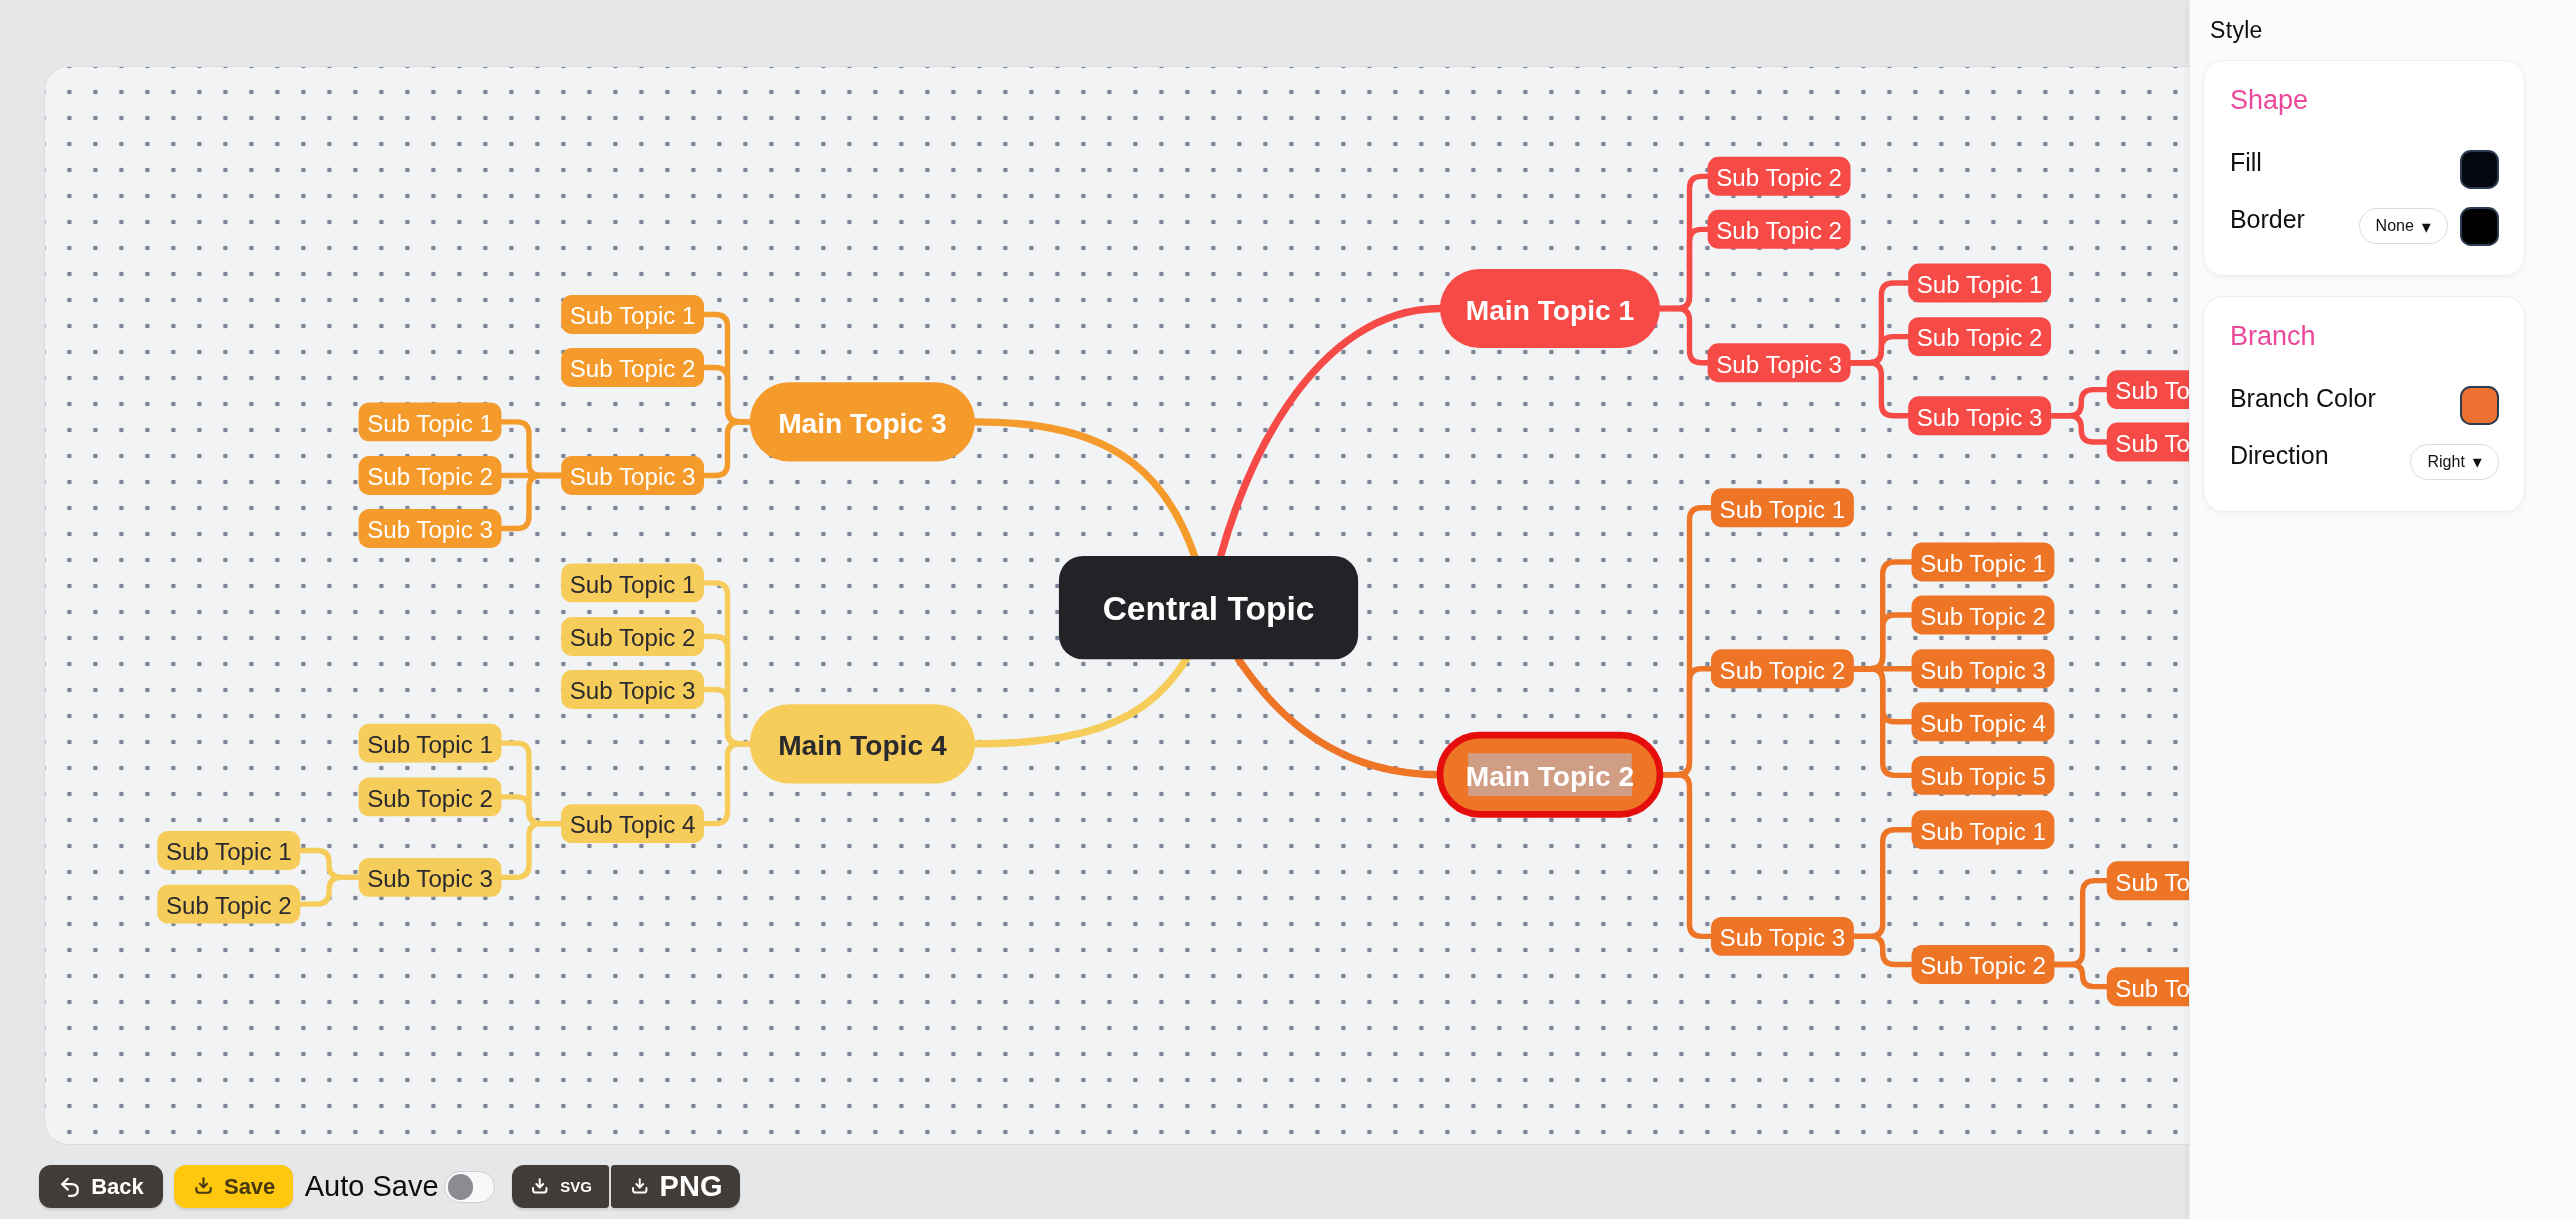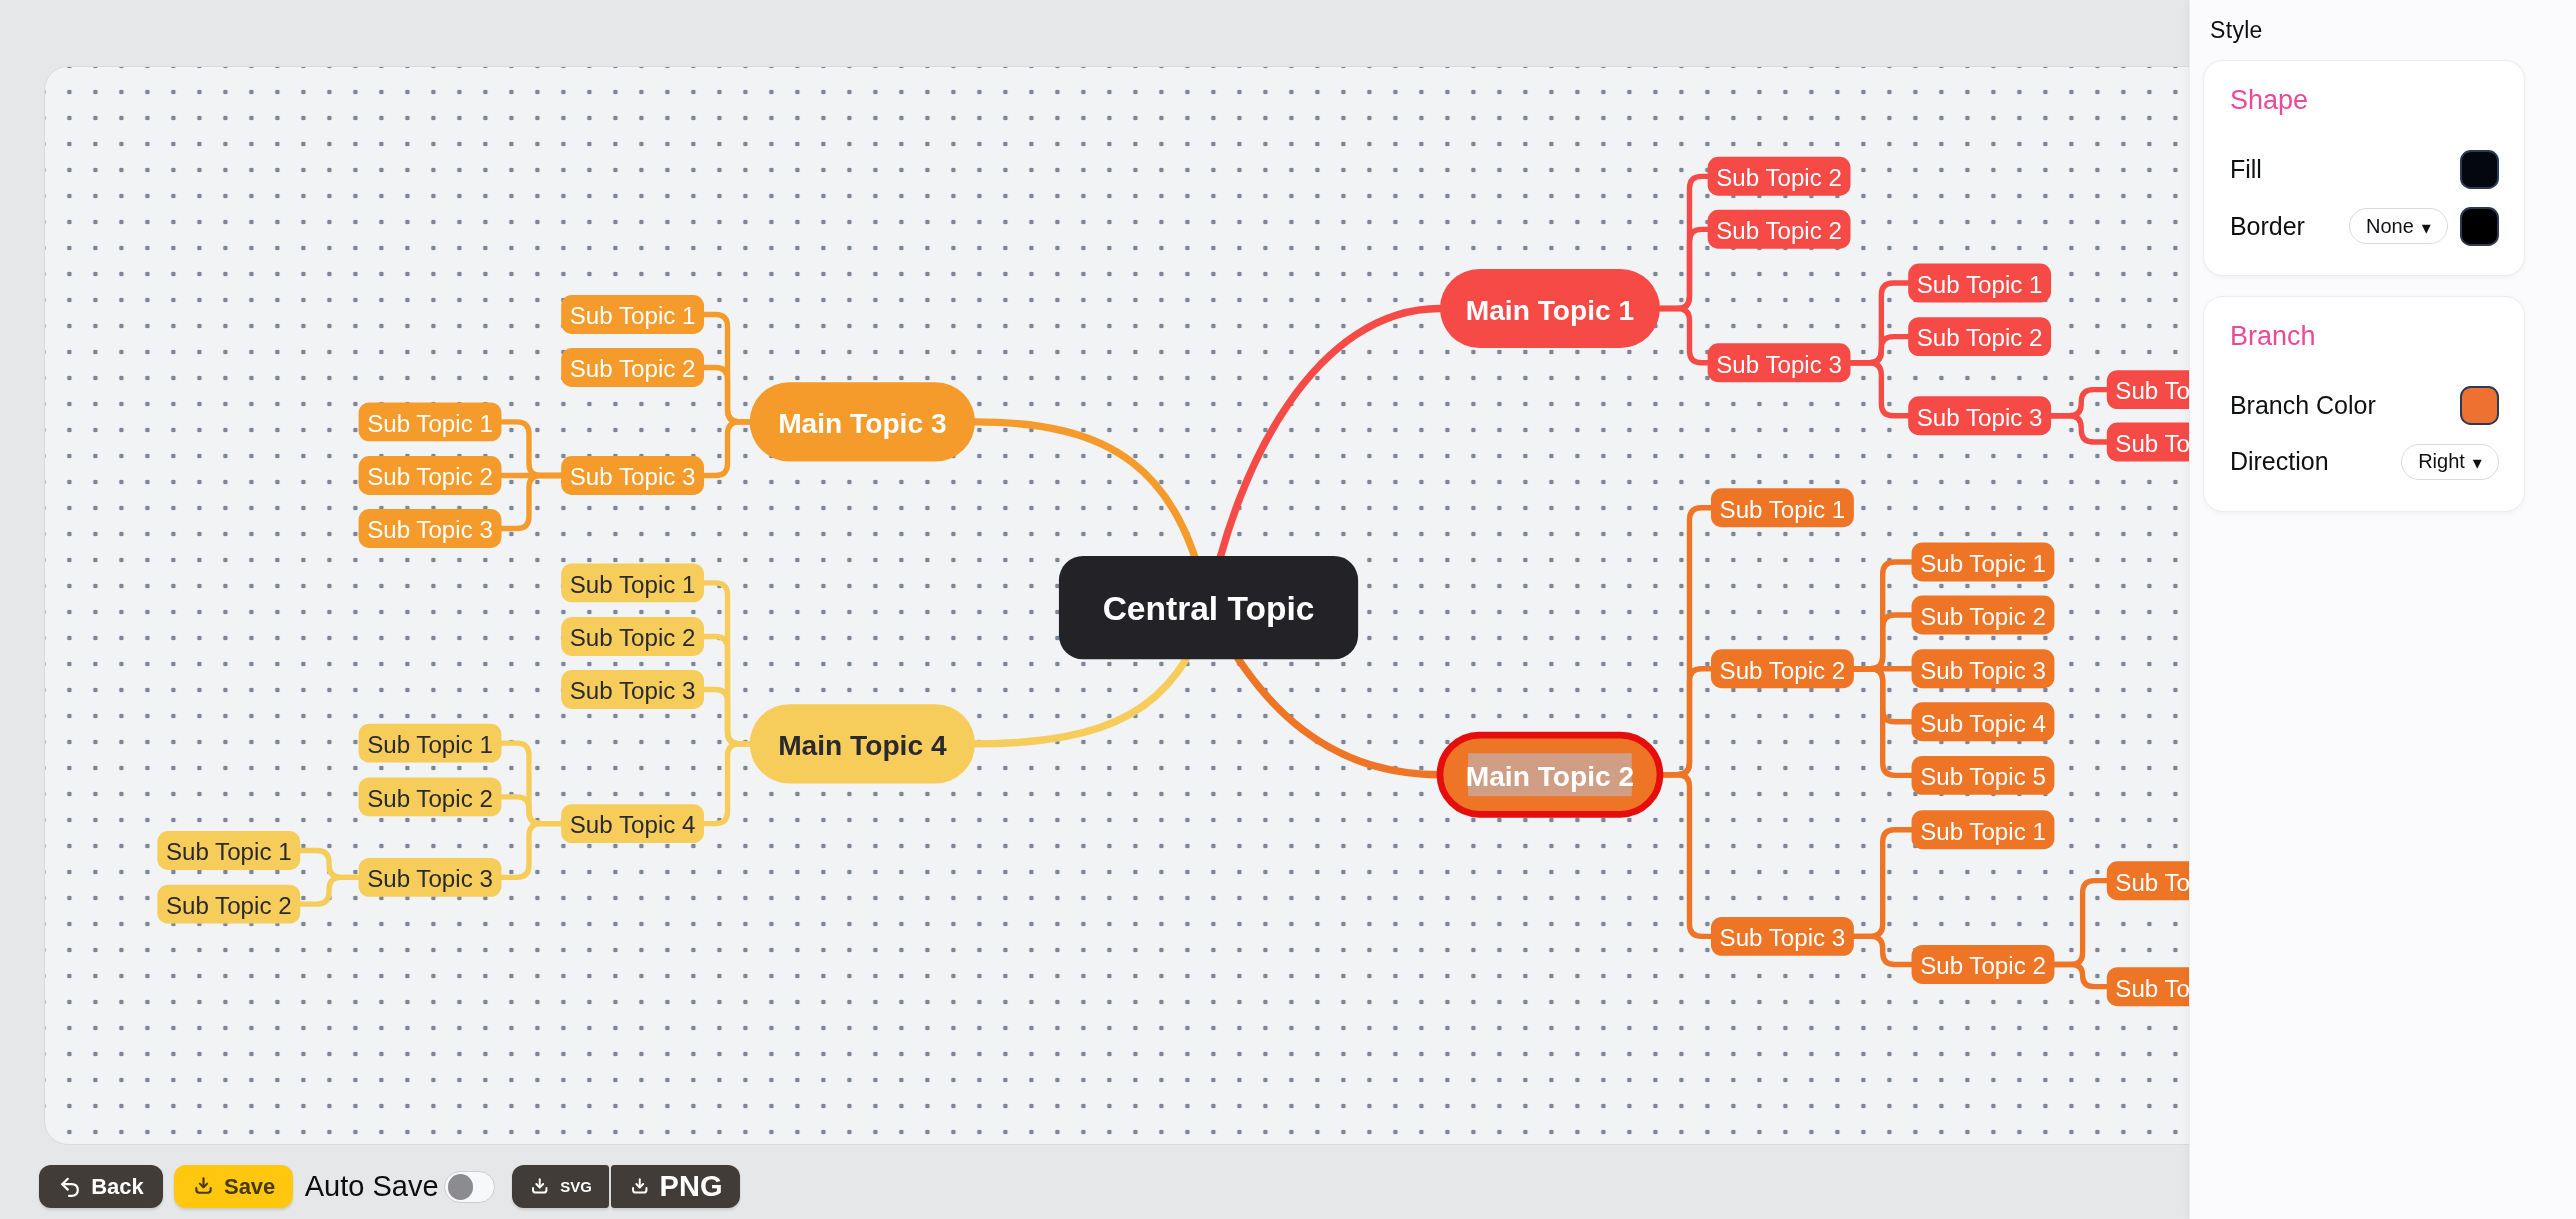--- a/index.html
+++ b/index.html
@@ -30,29 +30,29 @@
     padding:17.4px 0 0 13.4px; z-index:10;
   }
   .sidebar-title { font-size:23px; font-weight:400; color:#0d0e10; margin:0 0 0 6.7px; letter-spacing:0.3px; }
   .card {
     width:322px; background:#ffffff; border:0.7px solid #ededf0; border-radius:20px;
     margin-top:20px; padding:24px 25.5px 28px;
     box-shadow:0 1.3px 5.4px rgba(0,0,0,0.04);
   }
   .card:first-of-type { margin-top:16px; }
   .card-title { font-size:27px; font-weight:400; color:#ec4899; margin:0 0 32px 0; }
-  .row { display:flex; justify-content:space-between; align-items:center; min-height:42px; margin-top:14.8px; }
+  .row { display:flex; justify-content:space-between; min-height:42px; margin-top:14.8px; }
   .card-title + .row { margin-top:0; }
   .rlabel { font-size:25px; color:#0f1012; }
   .controls { display:flex; align-items:center; gap:12px; }
   .swatch { width:39px; height:39px; border-radius:10.7px; border:2px solid #2c3a52; padding:0; cursor:pointer; }
   .dropdown {
     height:36px; border-radius:18px; border:1.3px solid #d9dbde; background:#fff;
     display:flex; align-items:center; gap:8px; padding:0 16px;
-    font-size:20px; font-weight:500; color:#101114; font-family:"Liberation Sans",sans-serif; cursor:pointer;
+    font-size:16px; font-weight:500; color:#101114; font-family:"Liberation Sans",sans-serif; cursor:pointer;
   }
   .caret::after { content:"▾"; font-size:18px; line-height:1; display:inline-block; transform:translateY(0.7px); }
 
   
   .toolbar { position:absolute; left:14.8px; top:1165px; display:flex; align-items:center; z-index:20;padding-left:24px; }
   .btn {
     height:43px; border:none; display:flex; align-items:center; gap:9.4px;
     font-weight:700; font-family:"Liberation Sans",sans-serif; cursor:pointer;
     border-radius:12px; box-shadow:0 1.3px 2.7px rgba(0,0,0,0.12);
   }

